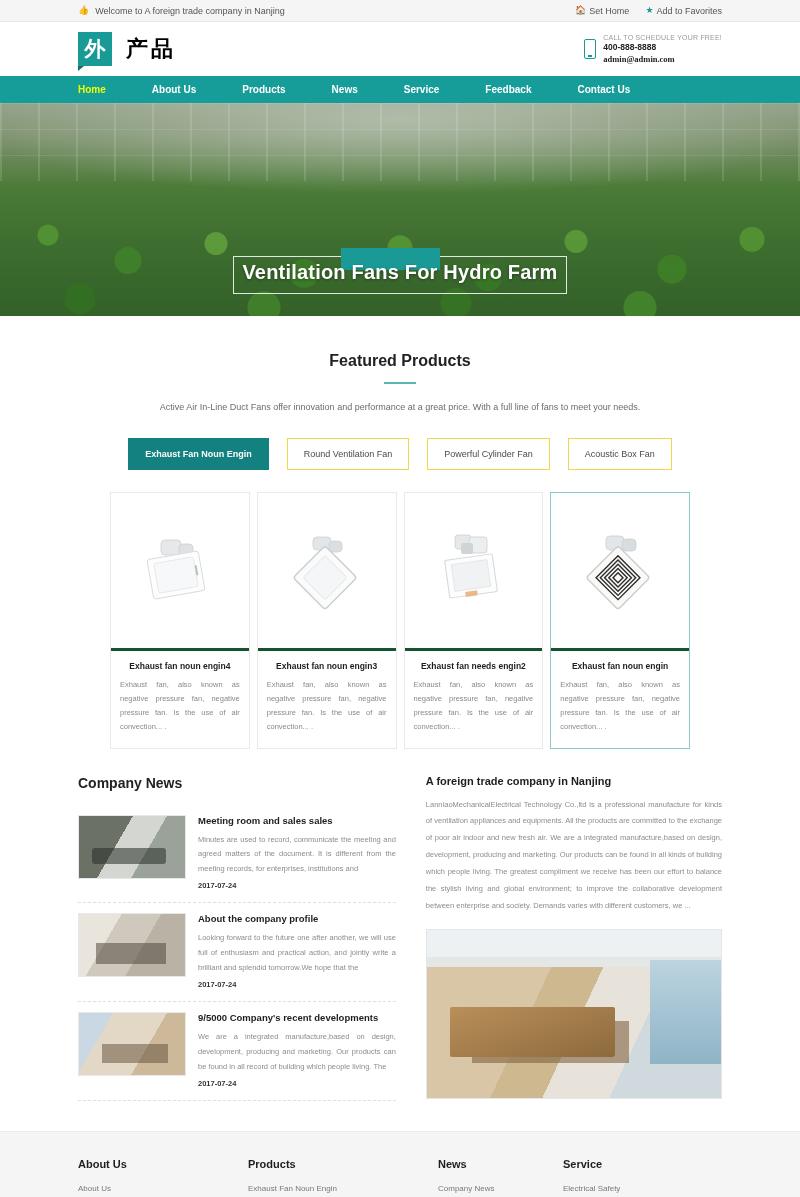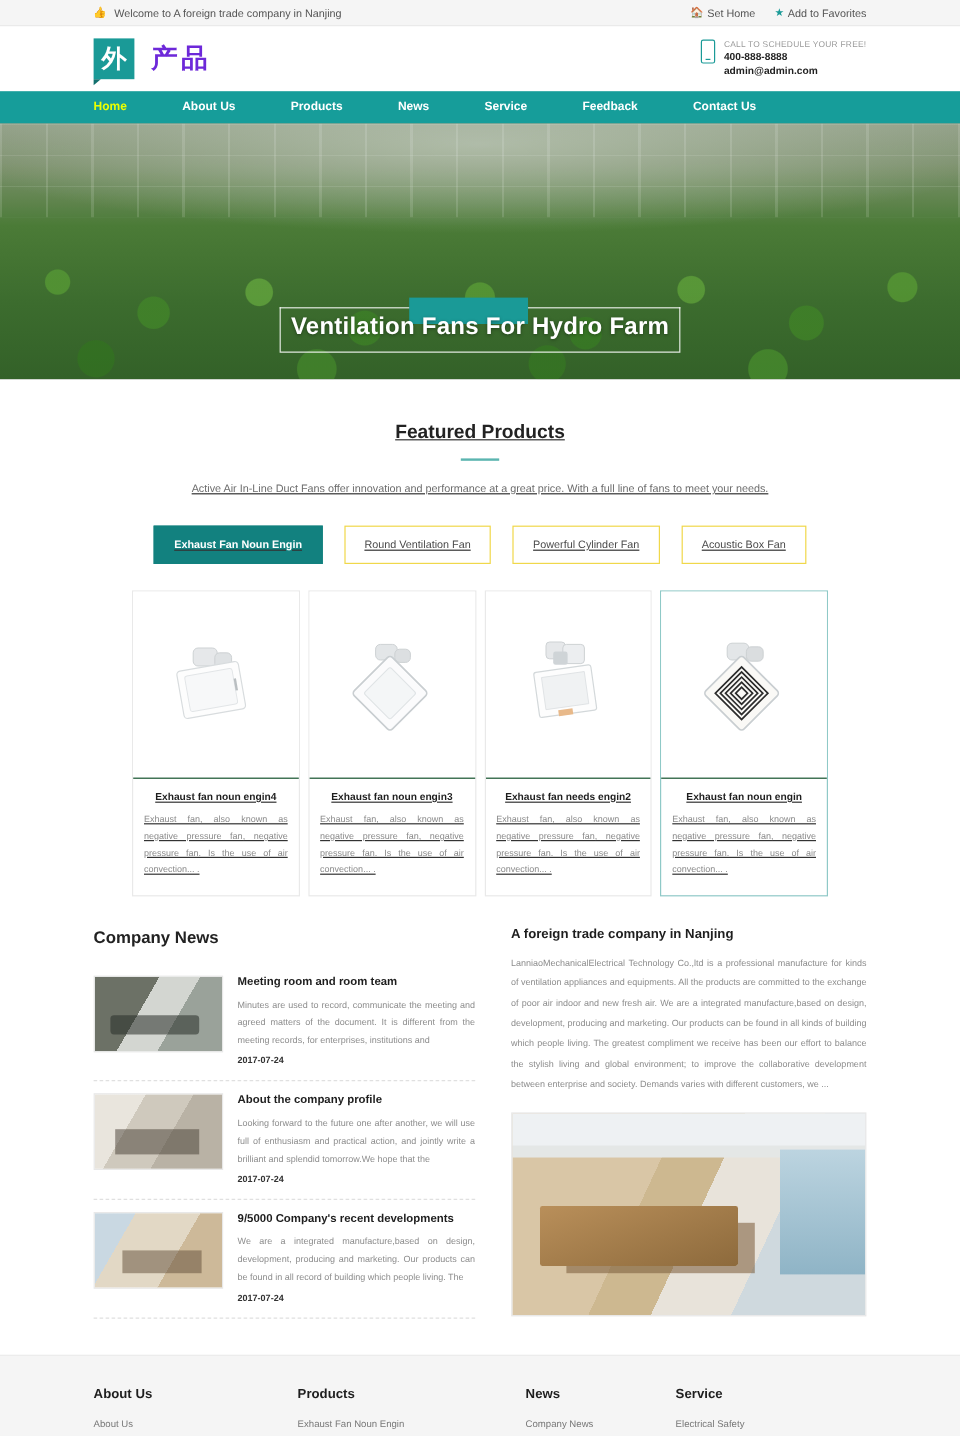--- a/index.html
+++ b/index.html
@@ -52,42 +52,42 @@
   }
   .logo-box::after {
     content: "";
     position: absolute;
     bottom: -5px; left: 0;
     border-left: 6px solid #12706e;
     border-bottom: 5px solid transparent;
   }
   .brand-word {
     font-size: 22px;
-    color: #6d28d9;
+    color: #000000;
     font-weight: bold;
     letter-spacing: 3px;
     font-family: "DejaVu Sans", sans-serif;
   }
-  .contact { display: flex; align-items: flex-start; gap: 7px; }
+  .contact { display: flex; align-items: center; gap: 7px; }
   .phone-ic {
     width: 12px; height: 20px;
     border: 1.4px solid #1a9a97;
     border-radius: 2px;
     position: relative;
   }
   .phone-ic::after {
     content: "";
     position: absolute; left: 50%; bottom: 1.5px;
     transform: translateX(-50%);
     width: 4px; height: 1.4px; background: #1a9a97;
   }
   .contact-text { line-height: 1.35; }
   .contact-top { font-size: 7px; color: #9a9a9a; letter-spacing: .2px; }
   .contact-num { font-size: 8.5px; color: #222; font-weight: bold; }
-  .contact-mail { font-size: 8.5px; color: #222; font-weight: bold; }
+  .contact-mail { font-size: 8.5px; color: #222; font-weight: bold; font-family: Liberation Serif, serif; }
 
   
   .nav {
     height: 27px;
     background: #169d9a;
     display: flex;
     align-items: center;
     padding-left: 78px;
   }
   .nav a {
@@ -163,21 +163,21 @@
     left: 0; right: 0; top: 158px;
     text-align: center;
     color: #fff;
     font-size: 20px;
     font-weight: bold;
     letter-spacing: .2px;
     text-shadow: 0 1px 3px rgba(0,0,0,.4);
   }
 
   
-  .featured { padding: 36px 110px 0; text-align: center; text-decoration: underline; }
+  .featured { padding: 36px 110px 0; text-align: center; }
   .sec-title { font-size: 16px; font-weight: bold; color: #222; }
   .sec-rule { width: 32px; height: 2px; background: #5bb5b0; margin: 12px auto 18px; }
   .sec-sub { font-size: 9px; color: #6c6c6c; }
 
   .tabs { display: flex; justify-content: center; gap: 18px; margin: 26px 0 22px; }
   .tab {
     font-size: 9px;
     padding: 10px 16px;
     border: 1px solid #f0d84a;
     color: #4a4a4a;
@@ -191,21 +191,21 @@
     width: 155px;
     border: 1px solid #e9e9e9;
     background: #fff;
   }
   .card.sel { border-color: #8fc9c7; }
   .card-img {
     height: 155px;
     display: flex; align-items: center; justify-content: center;
     background: #fff;
   }
-  .card-body { padding: 10px 9px 14px; border-top: 1px solid #14532d; }
+  .card-body { padding: 10px 9px 14px; border-top: 3px solid #14532d; }
   .card-title { font-size: 8.5px; font-weight: bold; color: #1e1e1e; margin-bottom: 7px; }
   .card-desc { font-size: 7.5px; color: #8a8a8a; line-height: 1.85; text-align: justify; }
 
   
   .mid { display: flex; gap: 30px; padding: 26px 78px 30px; }
   .news-col { width: 322px; }
   .about-col { width: 300px; }
   .col-title { font-size: 14px; font-weight: bold; color: #222; margin-bottom: 14px; }
   .about-title { font-size: 11px; font-weight: bold; color: #1e1e1e; margin-bottom: 10px; }
   .about-text { font-size: 7.5px; color: #8d8d8d; line-height: 2.25; text-align: justify; }
@@ -407,21 +407,21 @@
   </div>
 
   <div class="mid">
 
     <div class="news-col">
       <div class="col-title">Company News</div>
 
       <div class="news-item">
         <div class="news-thumb nt1"></div>
         <div class="news-body">
-          <div class="news-title">Meeting room and room team</div>
+          <div class="news-title">Meeting room and sales sales</div>
           <div class="news-desc">Minutes are used to record, communicate the meeting and agreed matters of the document. It is different from the meeting records, for enterprises, institutions and</div>
           <div class="news-date">2017-07-24</div>
         </div>
       </div>
 
       <div class="news-item">
         <div class="news-thumb nt2"></div>
         <div class="news-body">
           <div class="news-title">About the company profile</div>
           <div class="news-desc">Looking forward to the future one after another, we will use full of enthusiasm and practical action, and jointly write a brilliant and splendid tomorrow.We hope that the</div>

